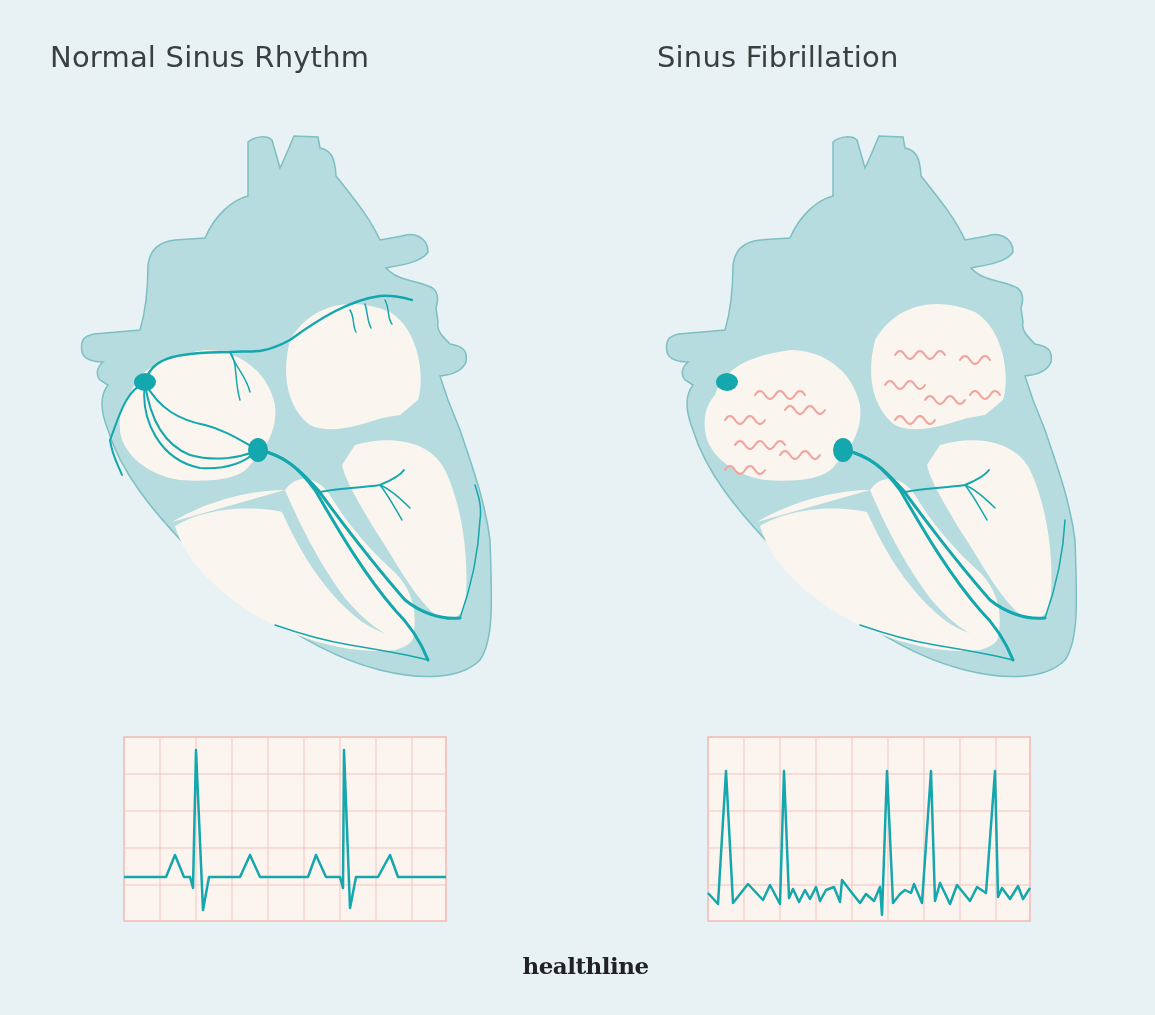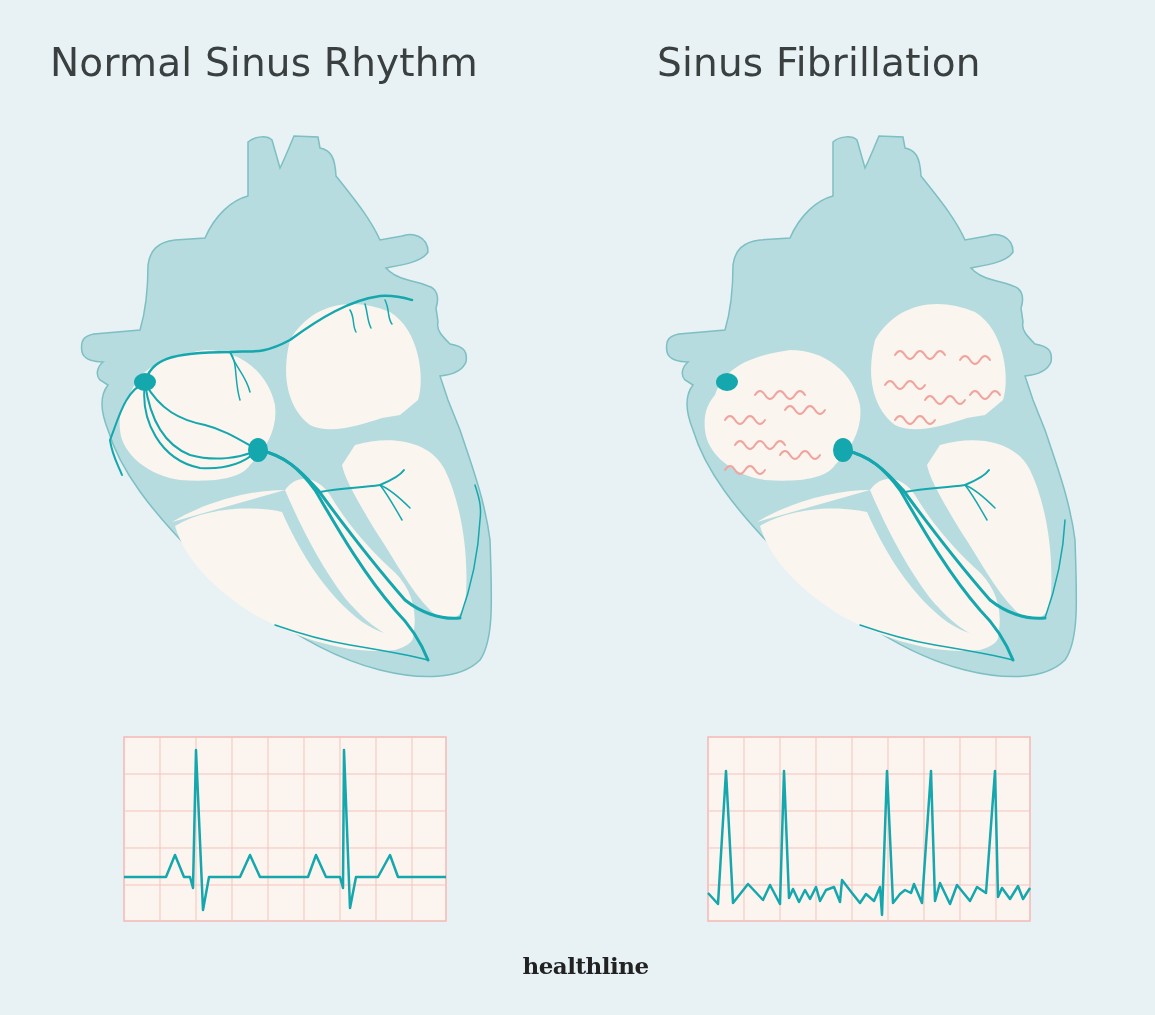--- a/index.html
+++ b/index.html
@@ -1,17 +1,17 @@
 <!DOCTYPE html>
 <html><head>
 <meta charset="utf-8">
 <style>
   html,body{margin:0;padding:0;}
   body{width:1155px;height:1015px;background:#e8f1f3;position:relative;overflow:hidden;font-family:"DejaVu Sans","Liberation Sans",sans-serif;}
-  .title{position:absolute;top:40px;font-size:39px;color:#3a3f40;font-weight:500;letter-spacing:0.2px;}
+  .title{position:absolute;top:40px;font-size:29px;color:#3a3f40;font-weight:500;letter-spacing:0.2px;}
   #t1{left:50px;}
   #t2{left:657px;}
   svg{position:absolute;left:0;top:0;}
   .logo{position:absolute;left:0;width:1155px;top:952px;text-align:center;font-family:"DejaVu Serif","Liberation Serif",serif;font-weight:bold;font-size:23px;color:#222;letter-spacing:-0.5px;margin-left:8px;}
 </style>
 </head>
 <body>
 
 <div class="title" id="t1">Normal Sinus Rhythm</div>
 <div class="title" id="t2">Sinus Fibrillation</div>

